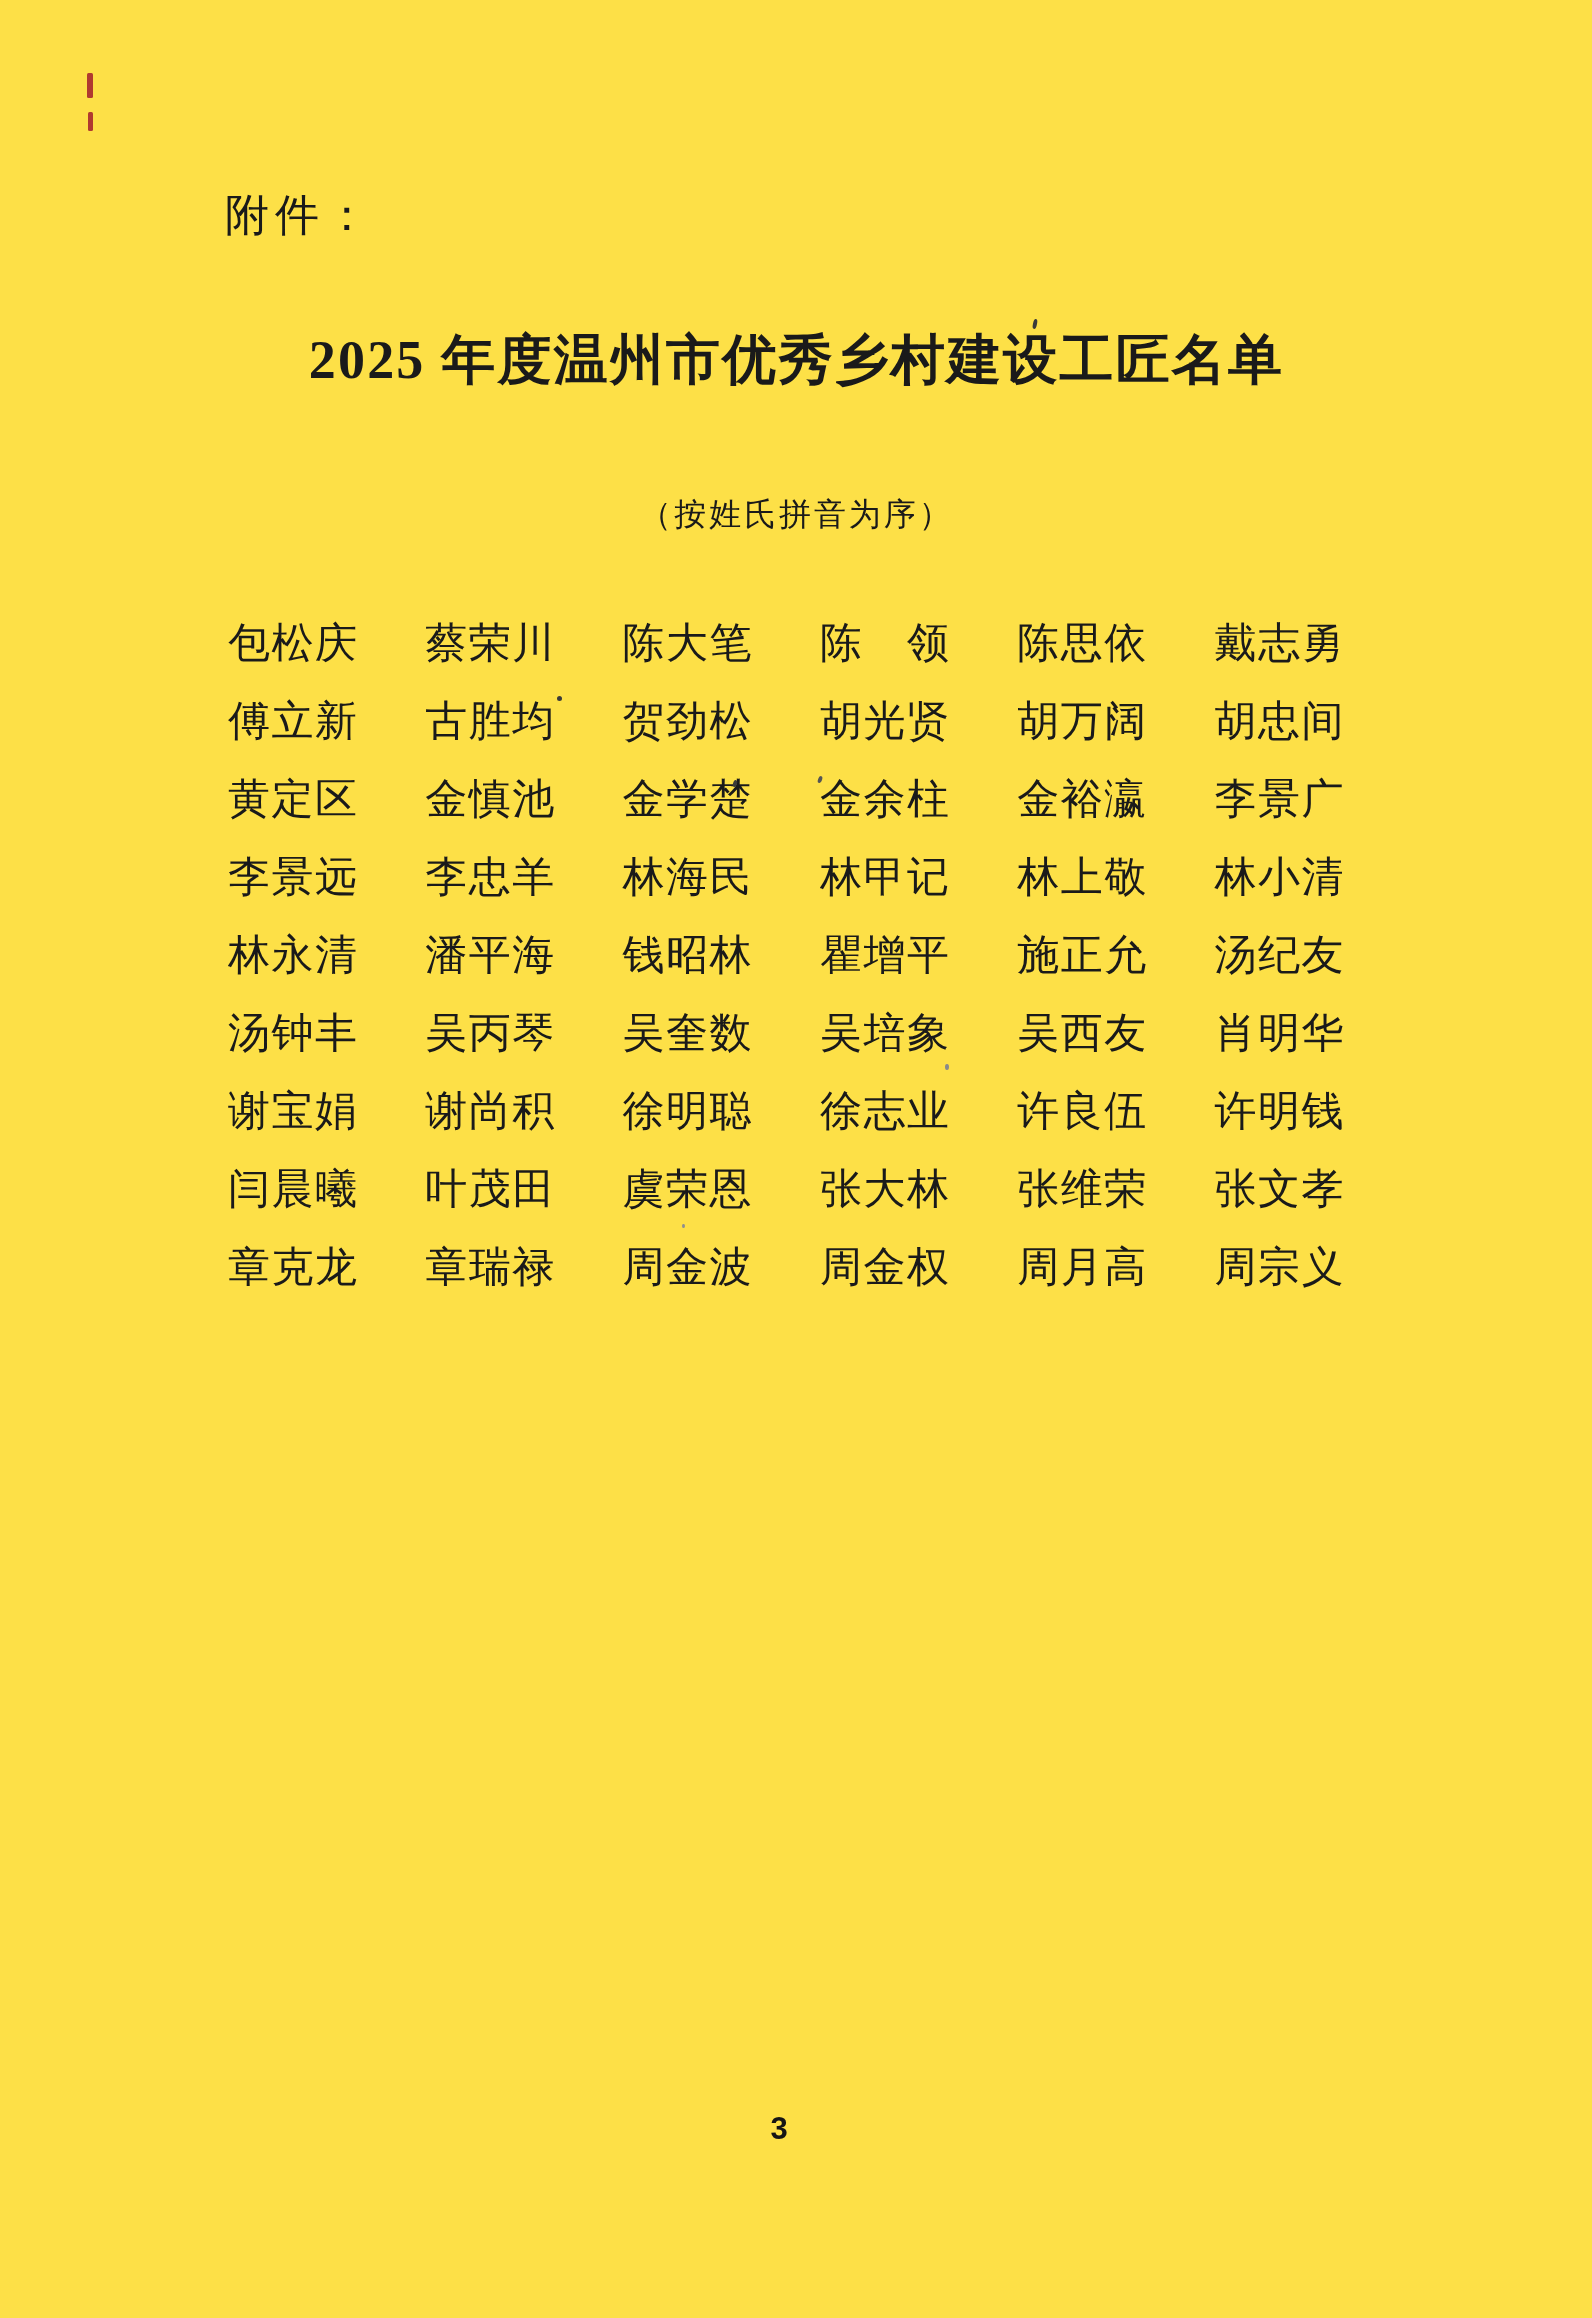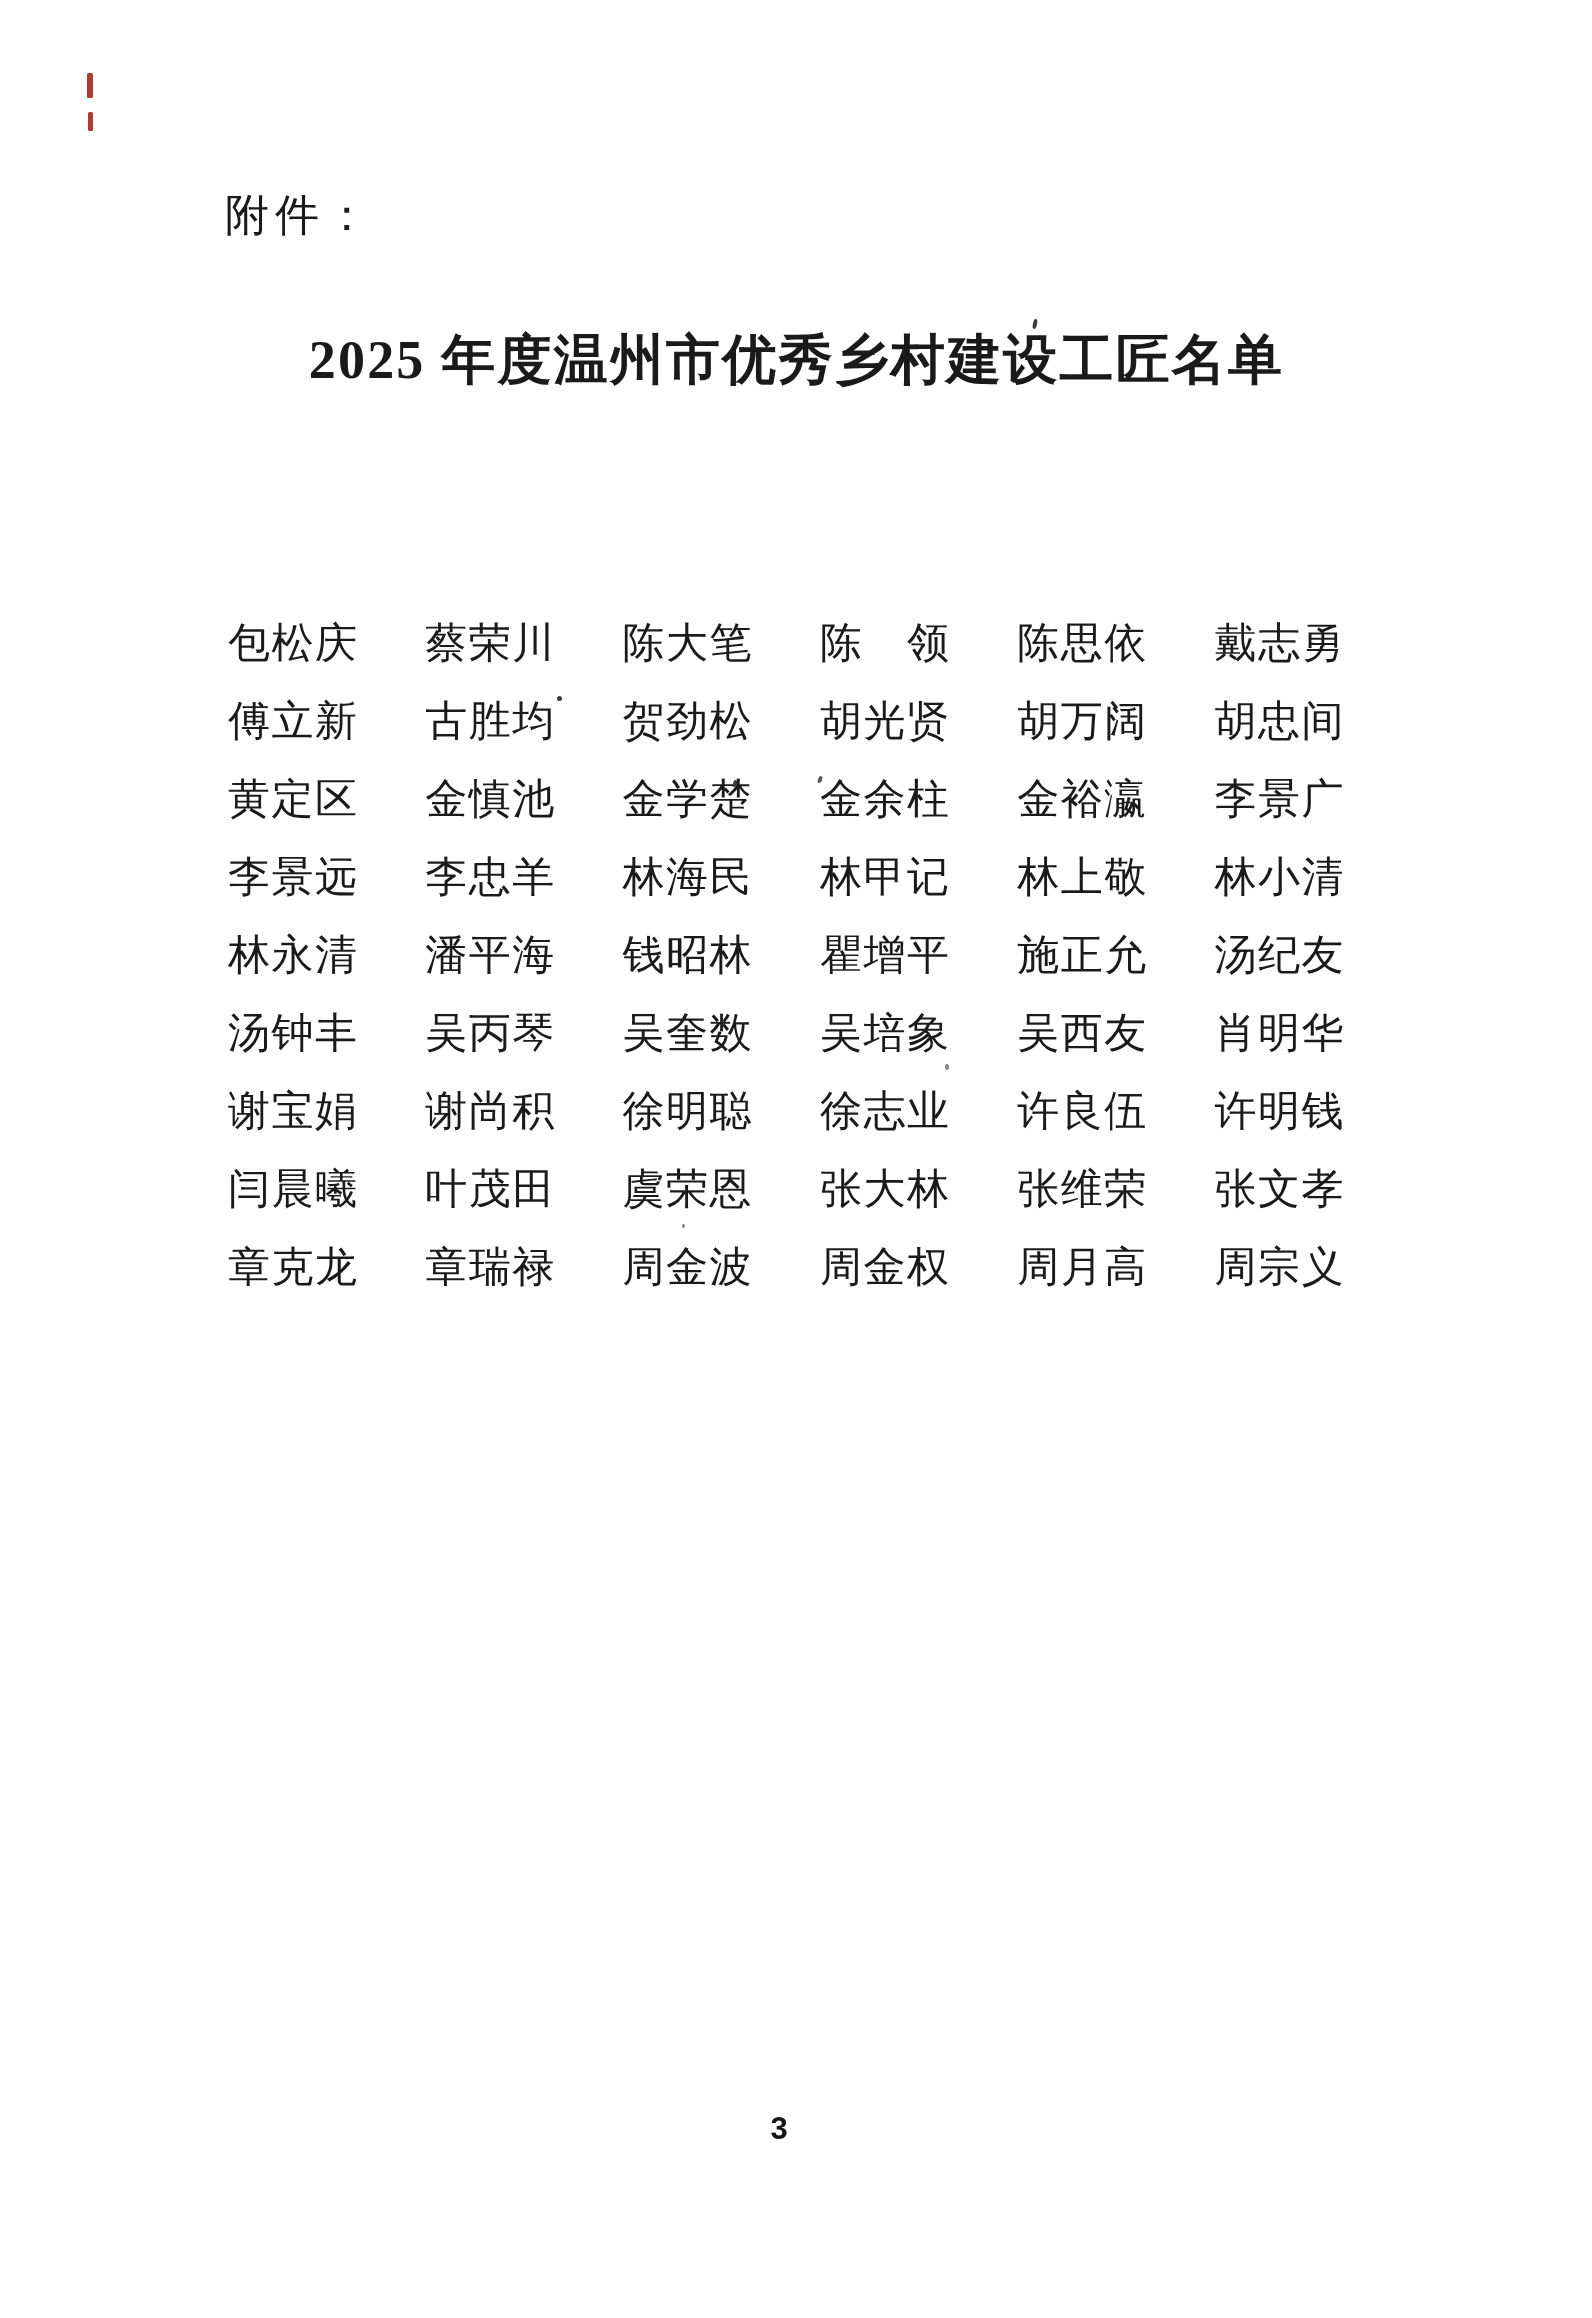--- a/index.html
+++ b/index.html
@@ -1,21 +1,21 @@
 <!DOCTYPE html>
 <html style="font-size:11.8px"><head>
 <meta charset="utf-8">
 <style>
   html, body { margin: 0; padding: 0; background: #e8e8e8; }
   .page {
     position: relative;
     width: 1593px;
     height: 2319px;
     margin: 0 auto;
-    background: #ffffff;
+    background: #fde047;
     font-family: "Liberation Serif", "DejaVu Serif", serif;
     color: #1a1a1a;
     overflow: hidden;
   }
   .attachment-label {
     position: absolute;
     left: 225px;
     top: 192px;
     font-size: 44px;
     line-height: 1.1;
@@ -93,20 +93,21 @@
 
   <span class="speck red1"></span>
   <span class="speck red2"></span>
 
   <div class="attachment-label">附件：</div>
 
   <div class="doc-title">2025 年度温州市优秀乡村建设工匠名单</div>
 
   <span class="speck s1"></span>
 
+  <div class="doc-subtitle">（按姓氏拼音为序）</div>
 
   <div class="name-grid">
       <span class="name-item">包松庆</span>
       <span class="name-item">蔡荣川</span>
       <span class="name-item">陈大笔</span>
       <span class="name-item">陈　领</span>
       <span class="name-item">陈思依</span>
       <span class="name-item">戴志勇</span>
       <span class="name-item">傅立新</span>
       <span class="name-item">古胜均</span>

